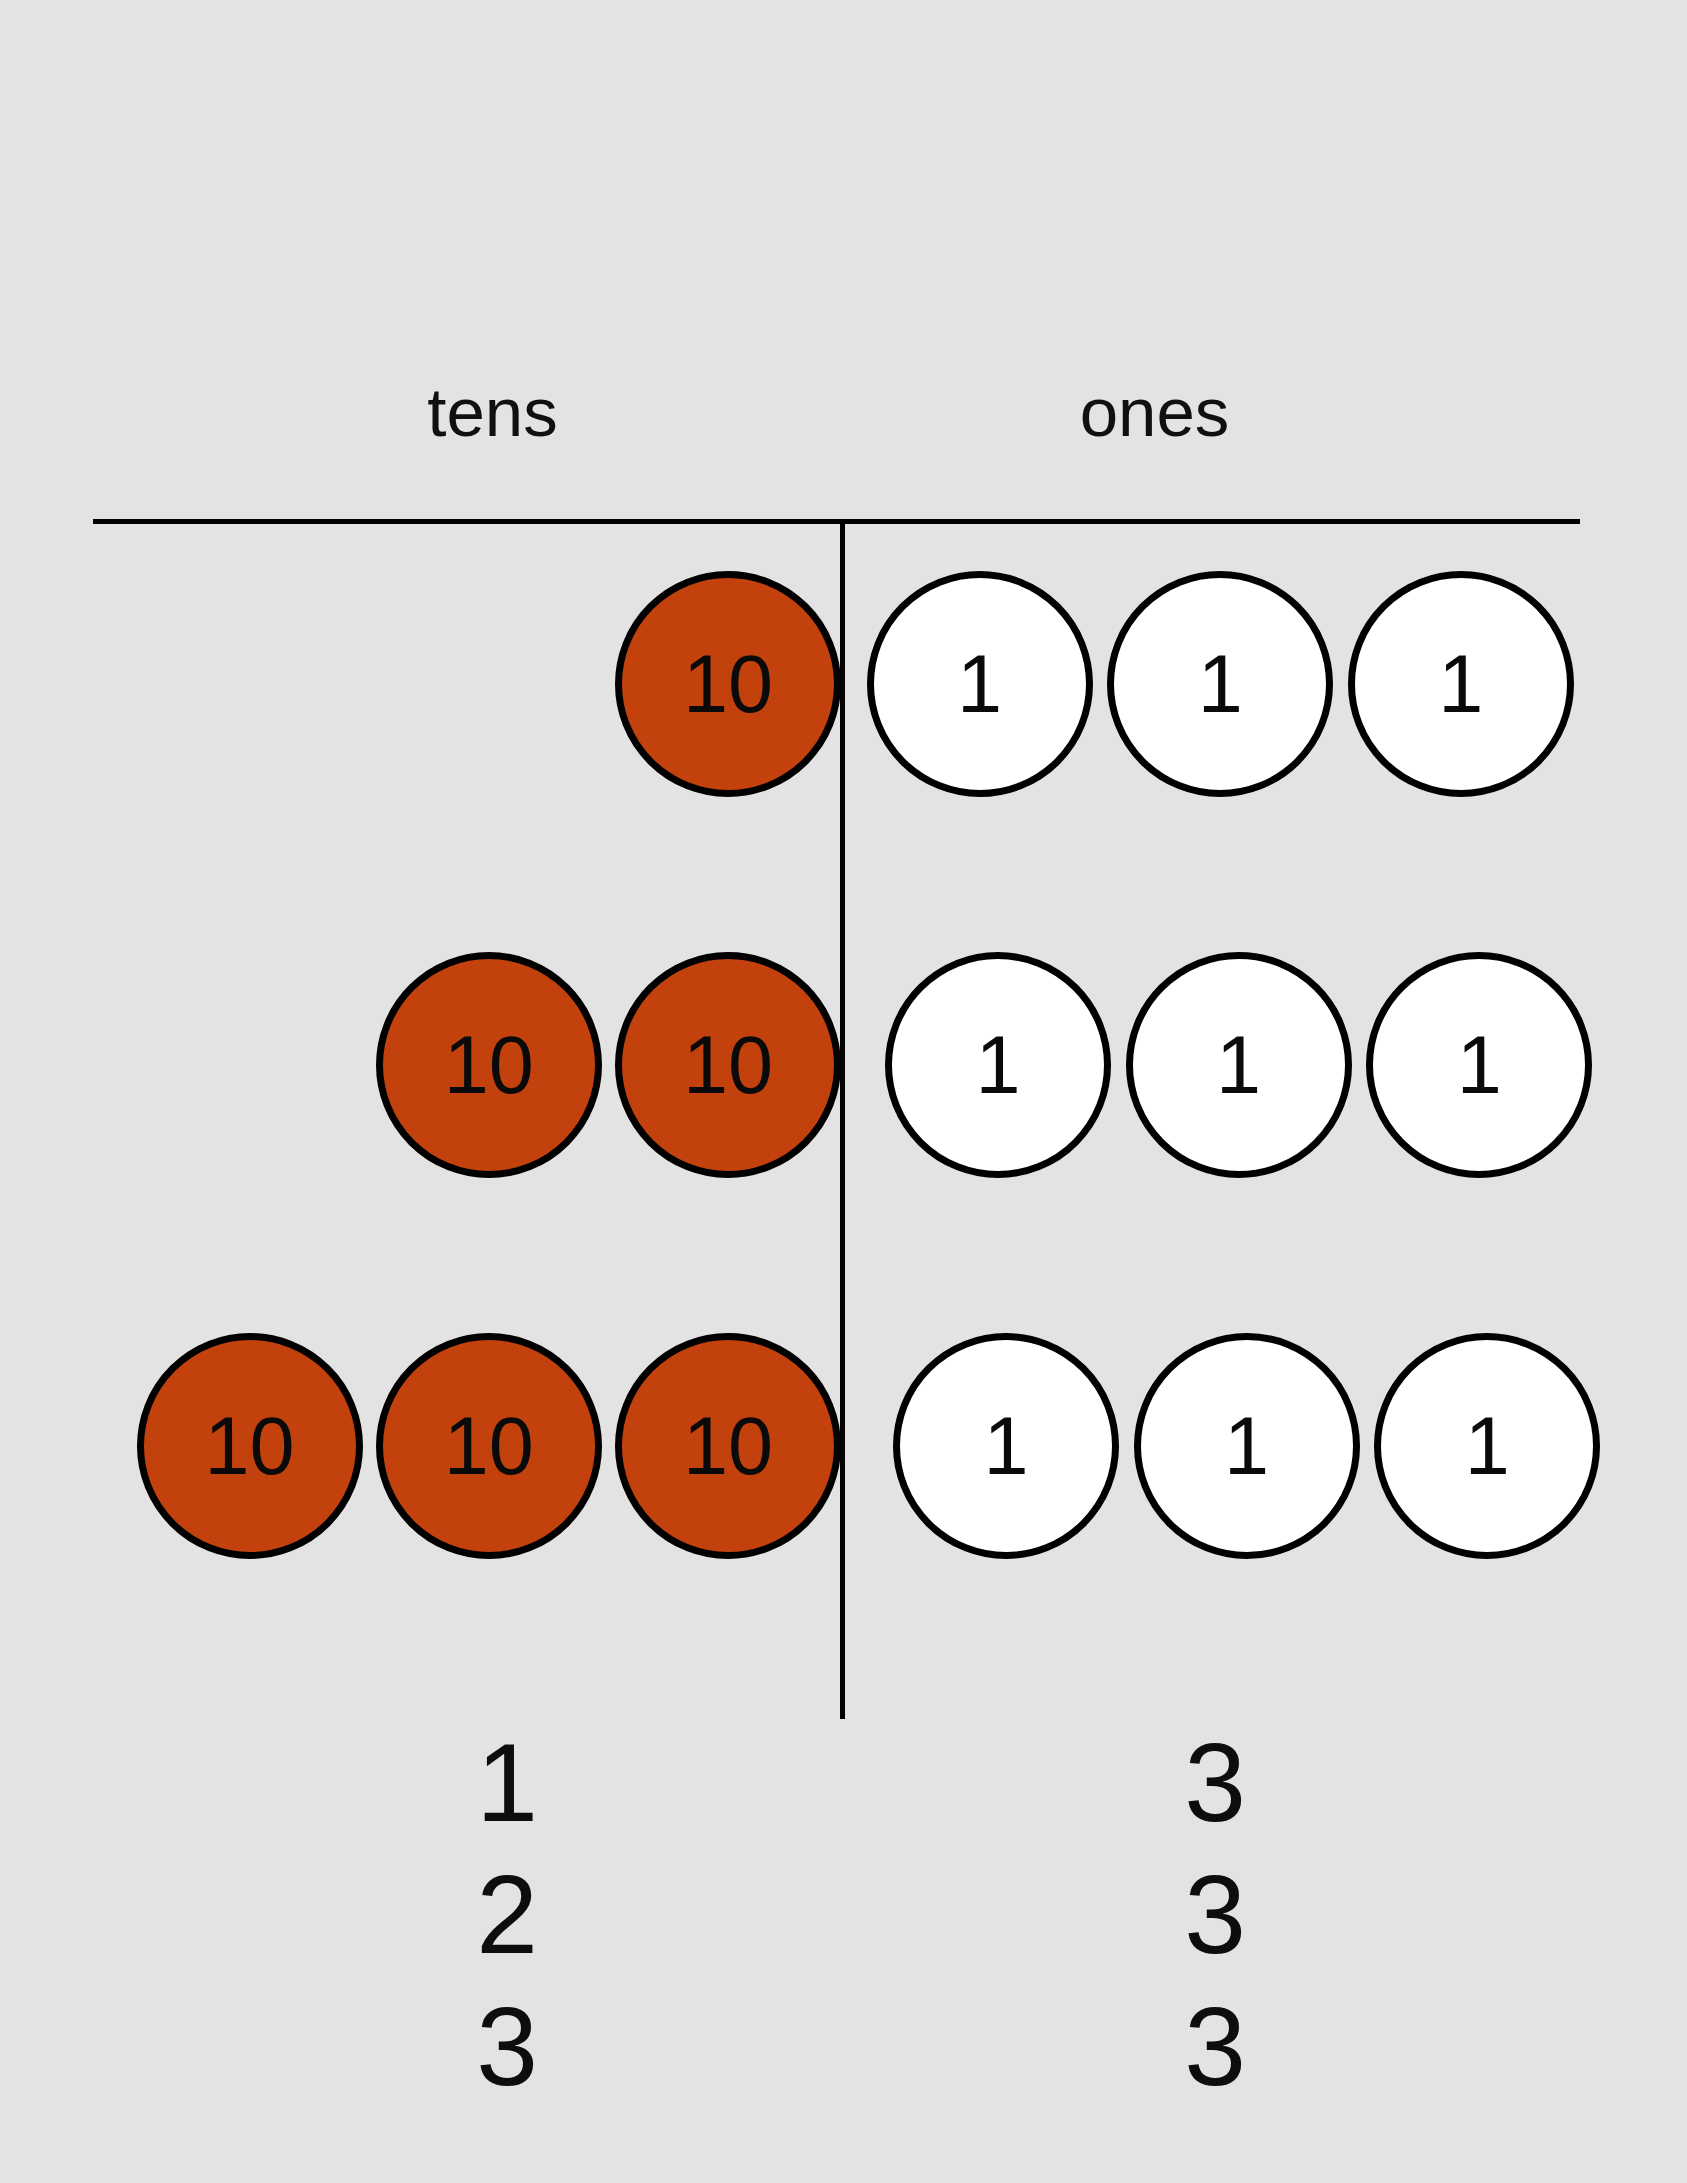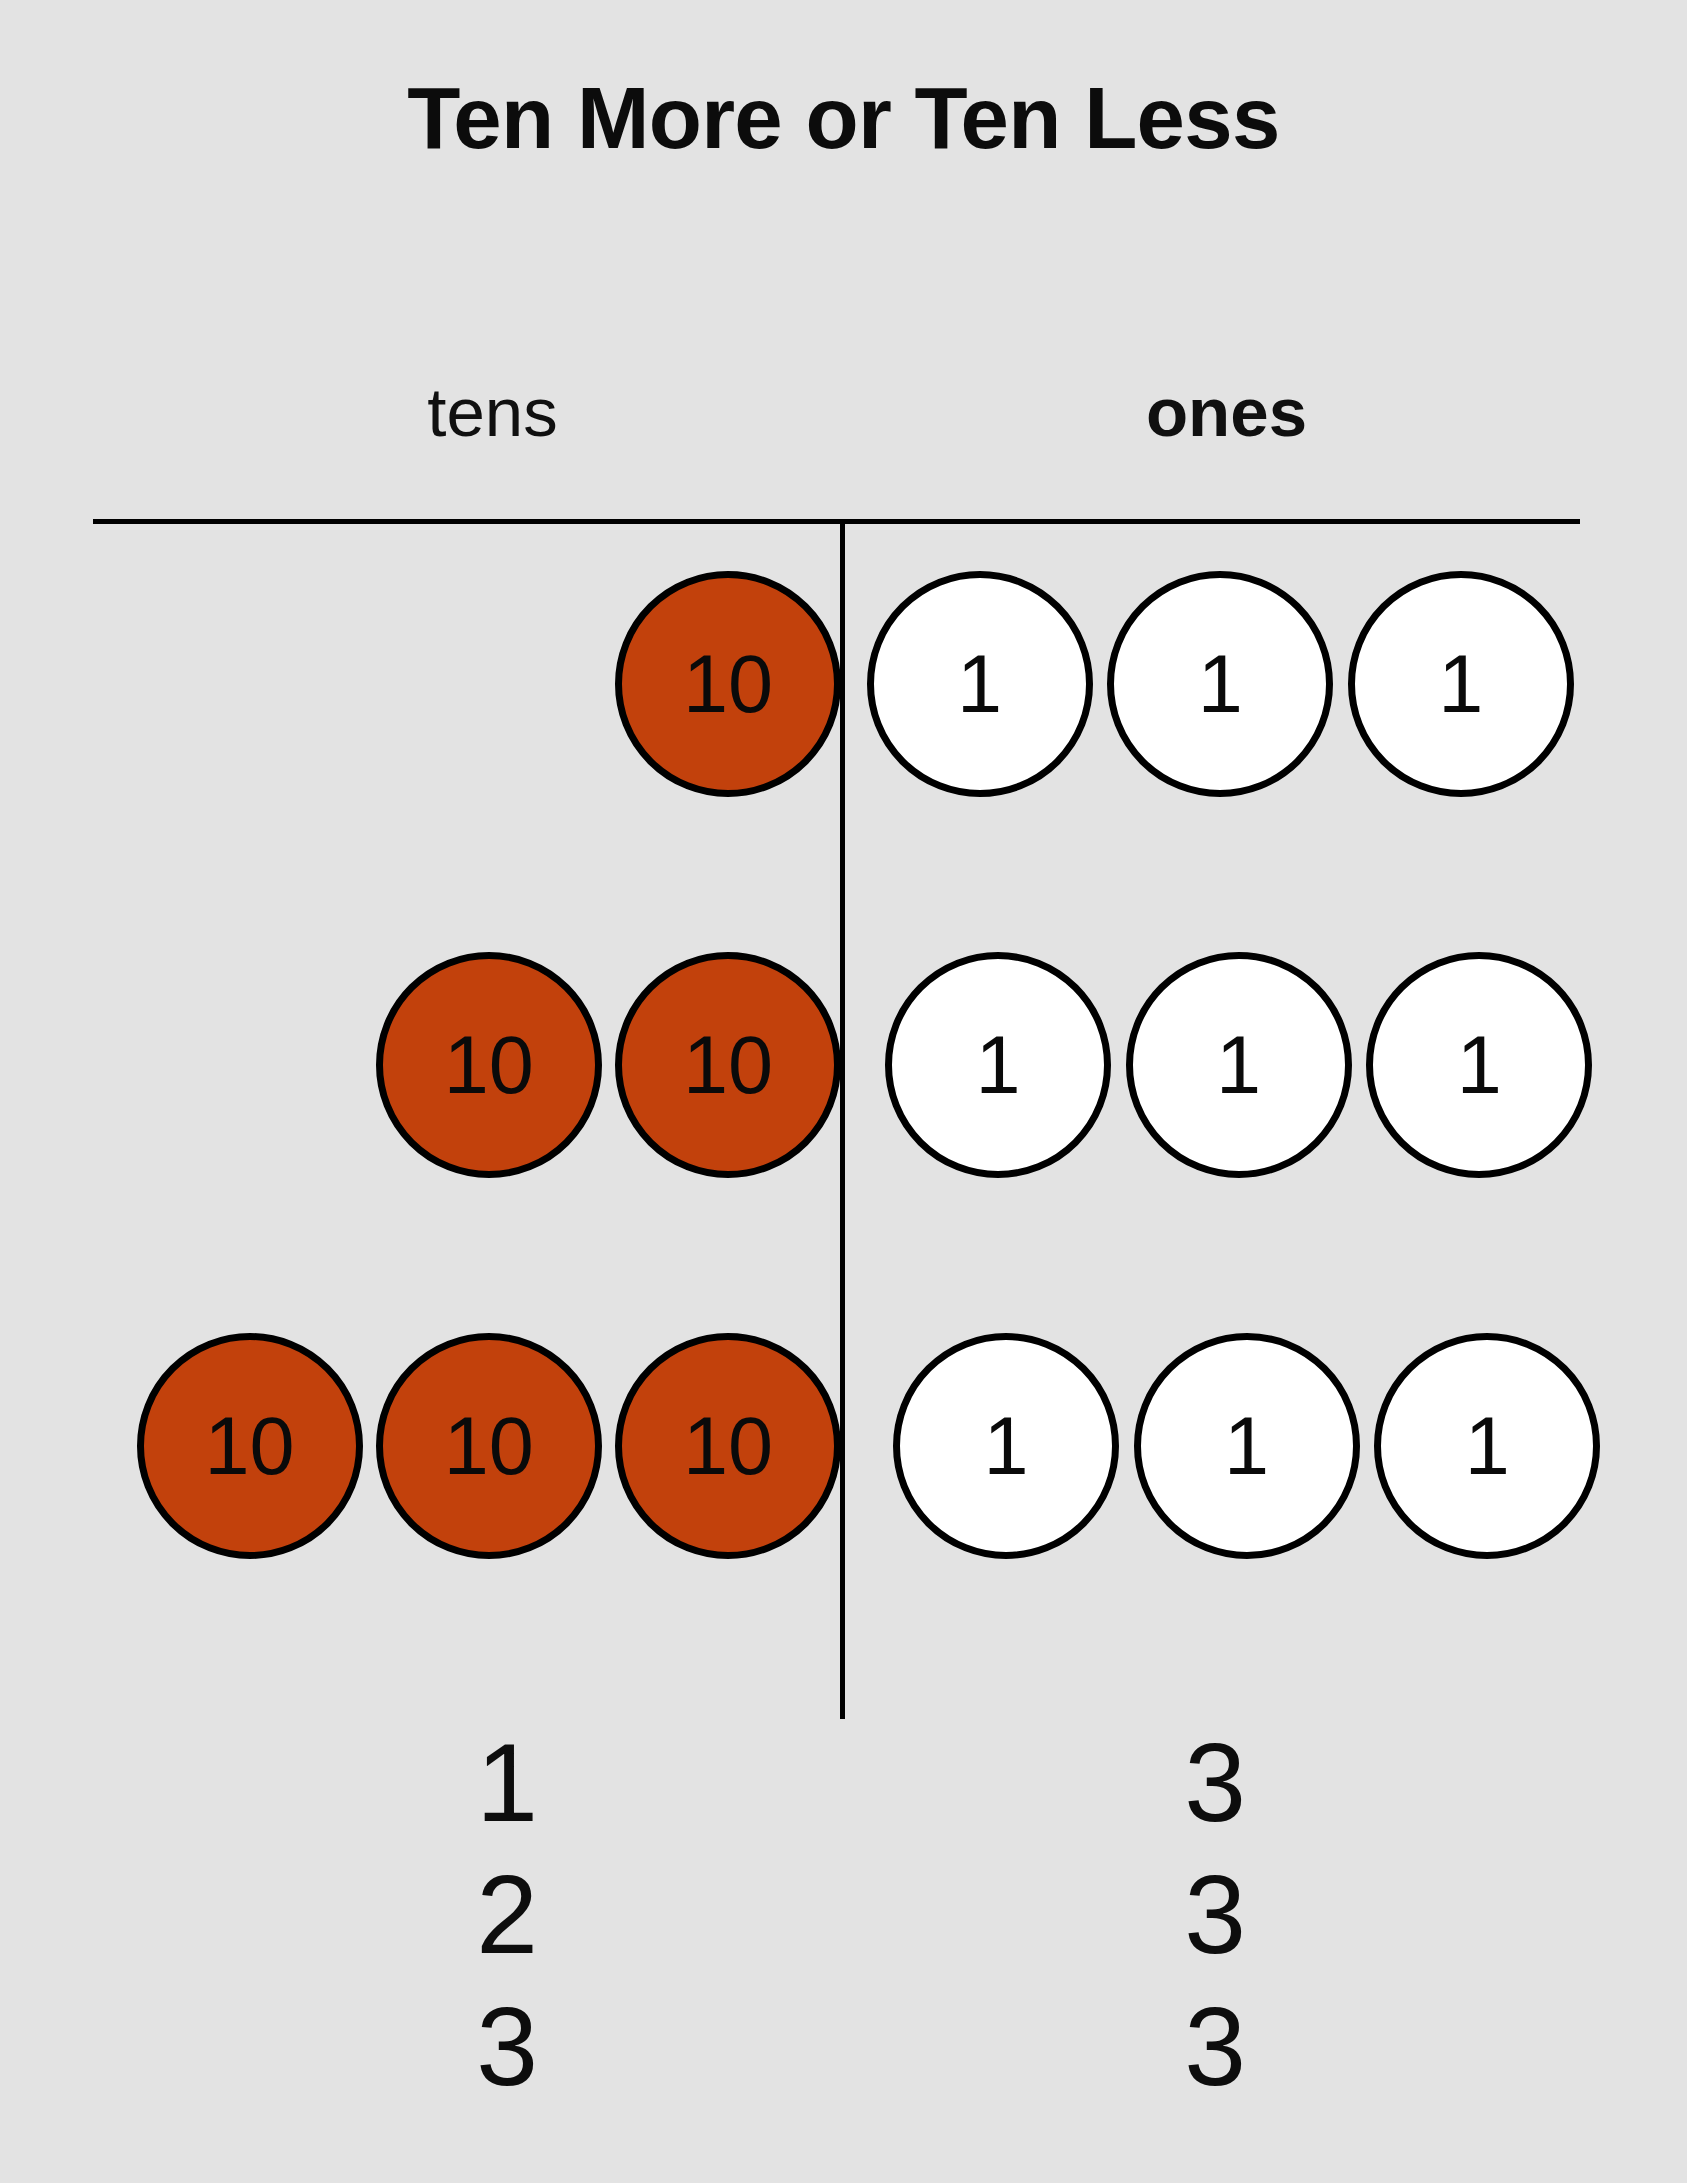--- a/index.html
+++ b/index.html
@@ -38,21 +38,21 @@
   .col-header {
     position: absolute;
     font-size: 69px;
     font-weight: normal;
     color: #101010;
     text-align: center;
     line-height: 1;
     white-space: nowrap;
   }
   #header-tens { left: 294px; top: 378px; width: 397px; }
-  #header-ones { left: 1028px; top: 378px; width: 397px; font-weight: bold; }
+  #header-ones { left: 956px; top: 378px; width: 397px; }
 
   
   #h-rule {
     position: absolute;
     left: 93px;
     top: 519px;
     width: 1487px;
     height: 5.3px;
     background: #000;
   }
@@ -118,21 +118,20 @@
     color: #0d0d0d;
     line-height: 1.185;
     height: 132px;
   }
 </style>
 </head>
 <body>
 
 <div id="sheet">
 
-  <div id="title">Ten More or Ten Less</div>
 
   <div class="col-header" id="header-tens">tens</div>
 
   <div class="col-header" id="header-ones">ones</div>
 
   <div id="h-rule"></div>
   <div id="v-rule"></div>
 
   <div class="disc-row tens-row row-1">
     <div class="disc disc-ten">10</div>

